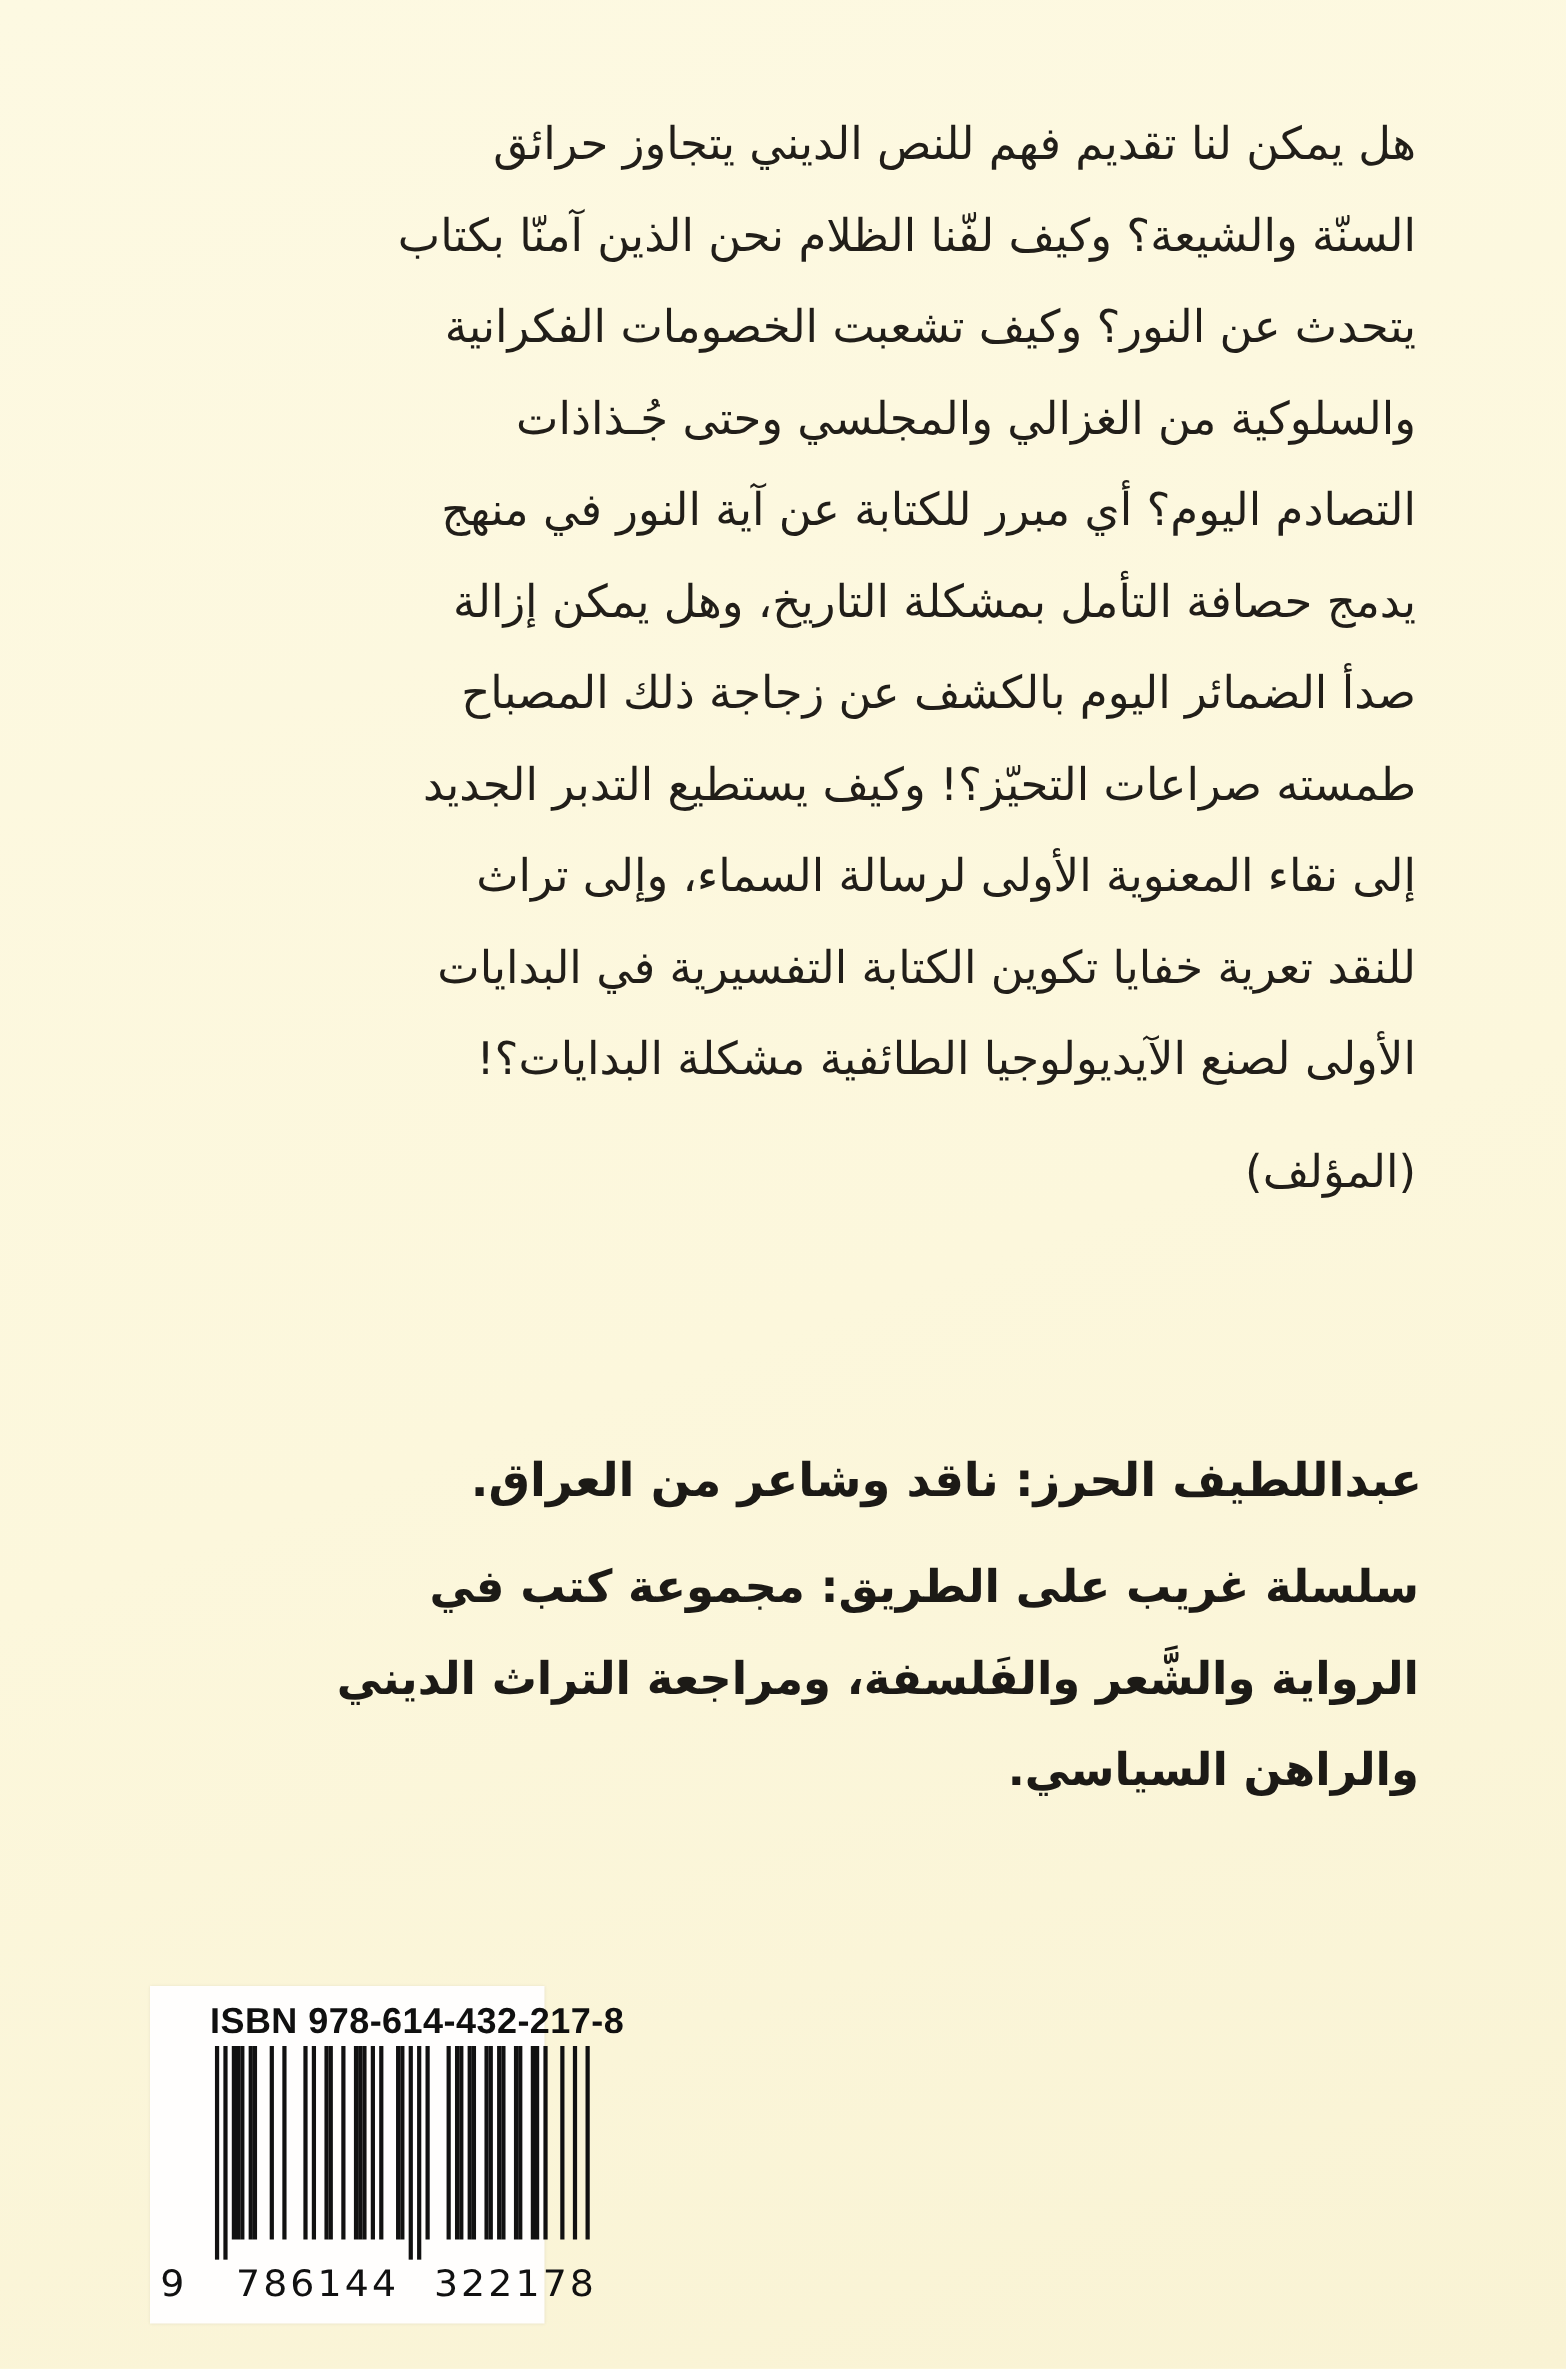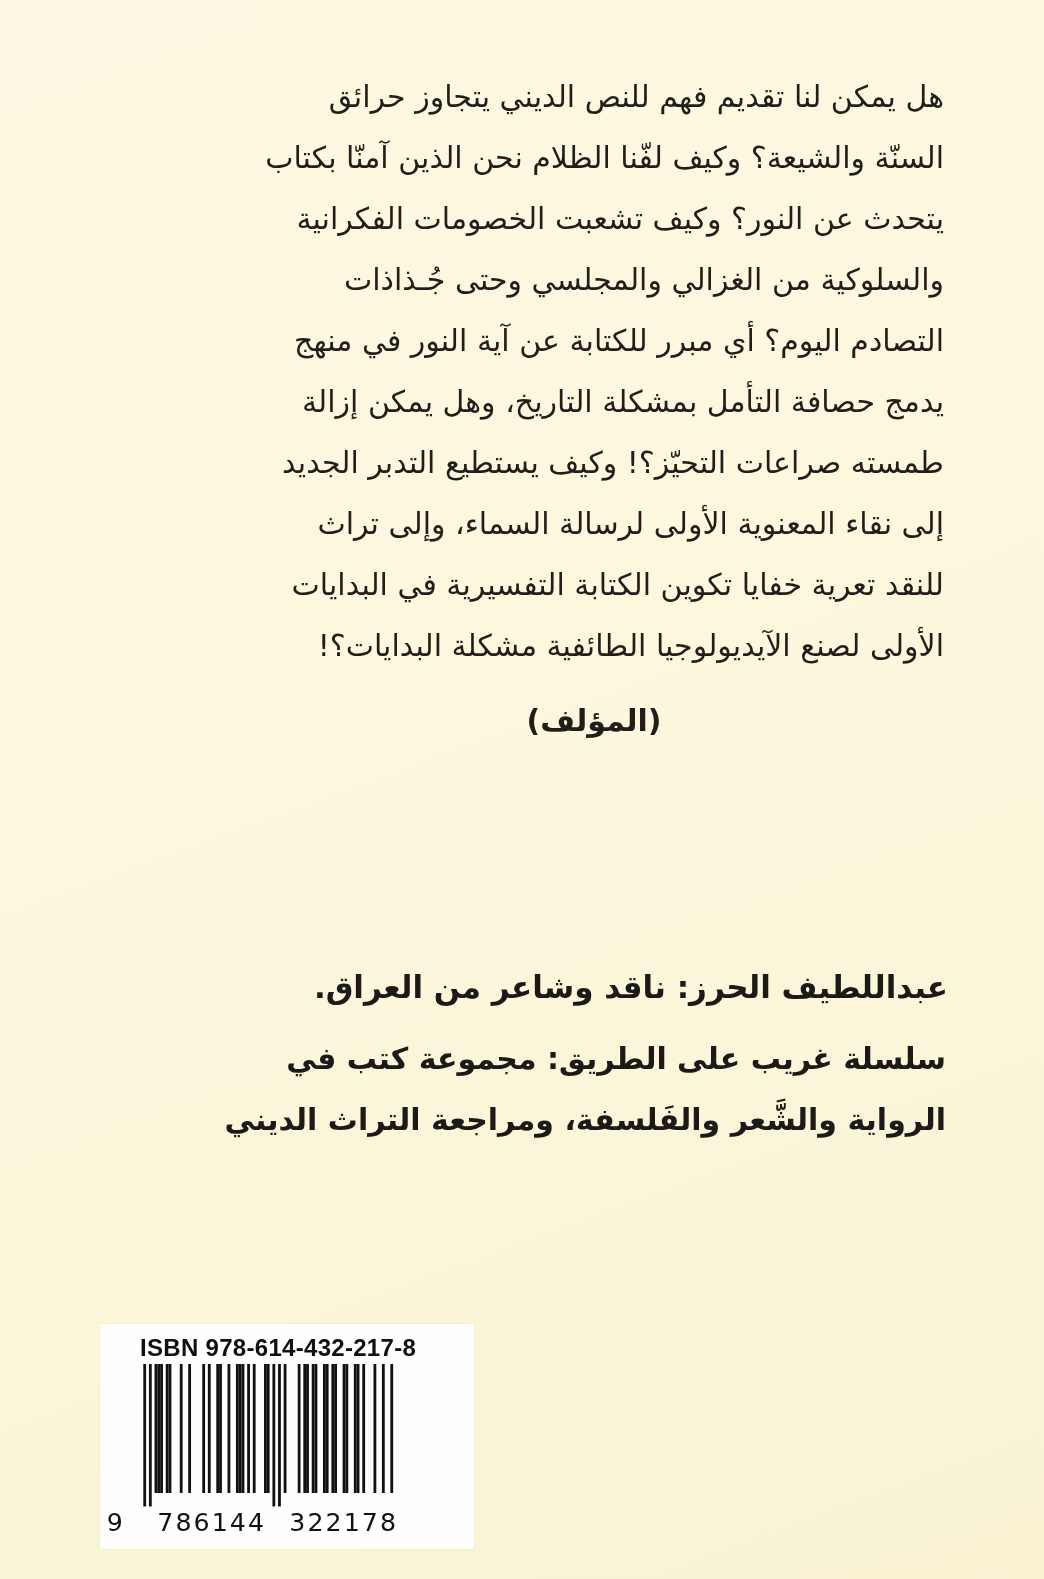--- a/index.html
+++ b/index.html
@@ -23,23 +23,23 @@
     font-size:30px;
     line-height:61px;
     font-weight:500;
   }
   .blurb .line{
     text-align:right;
     white-space:nowrap;
   }
   .attribution{
     margin-top:14px;
-    text-align:center;
+    text-align:right;
     padding-left:14px;
-    font-weight:bold;
+    font-weight:normal;
     white-space:nowrap;
   }
   
   .author-bio{
     position:absolute;
     top:956px;left:230px;right:96px;
     direction:rtl;
     color:#1c1a16;
     font-size:31px;
     line-height:62px;
@@ -56,21 +56,21 @@
     line-height:61px;
     font-weight:bold;
   }
   .series .line{
     white-space:nowrap;
   }
   
   .barcode-panel{
     position:absolute;
     left:100px;top:1324px;
-    width:374px;height:225px;
+    width:263px;height:225px;
     background:#fffefd;
     box-shadow:0 0 2px rgba(0,0,0,0.08);
   }
   .isbn-label{
     margin:10px 0 0 40px;
     width:270px;
     text-align:center;
     font-family:"Liberation Sans",sans-serif;
     font-weight:bold;
     font-size:24px;
@@ -89,32 +89,34 @@
 
 <div class="cover">
 
   <div class="blurb">
     <div class="line">هل يمكن لنا تقديم فهم للنص الديني يتجاوز حرائق</div>
     <div class="line">السنّة والشيعة؟ وكيف لفّنا الظلام نحن الذين آمنّا بكتاب</div>
     <div class="line">يتحدث عن النور؟ وكيف تشعبت الخصومات الفكرانية</div>
     <div class="line">والسلوكية من الغزالي والمجلسي وحتى جُـذاذات</div>
     <div class="line">التصادم اليوم؟ أي مبرر للكتابة عن آية النور في منهج</div>
     <div class="line">يدمج حصافة التأمل بمشكلة التاريخ، وهل يمكن إزالة</div>
+    <div class="line">صدأ الضمائر اليوم بالكشف عن زجاجة ذلك المصباح</div>
     <div class="line">طمسته صراعات التحيّز؟! وكيف يستطيع التدبر الجديد</div>
     <div class="line">إلى نقاء المعنوية الأولى لرسالة السماء، وإلى تراث</div>
     <div class="line">للنقد تعرية خفايا تكوين الكتابة التفسيرية في البدايات</div>
     <div class="line">الأولى لصنع الآيديولوجيا الطائفية مشكلة البدايات؟!</div>
     <div class="attribution">(المؤلف)</div>
   </div>
 
   <div class="author-bio">عبداللطيف الحرز: ناقد وشاعر من العراق.</div>
 
   <div class="series">
     <div class="line">سلسلة غريب على الطريق: مجموعة كتب في</div>
     <div class="line">الرواية والشَّعر والفَلسفة، ومراجعة التراث الديني</div>
+    <div class="line">والراهن السياسي.</div>
   </div>
 
   <div class="barcode-panel">
     <div class="isbn-label">ISBN 978-614-432-217-8</div>
     <div class="barcode-svg-wrap" id="barcode">
         <svg viewBox="-14 0 109 64" preserveAspectRatio="none" xmlns="http://www.w3.org/2000/svg">
           <rect x="0" y="0" width="1" height="53" fill="#111"></rect>
           <rect x="2" y="0" width="1" height="53" fill="#111"></rect>
           <rect x="4" y="0" width="1" height="48" fill="#111"></rect>
           <rect x="5" y="0" width="1" height="48" fill="#111"></rect>

